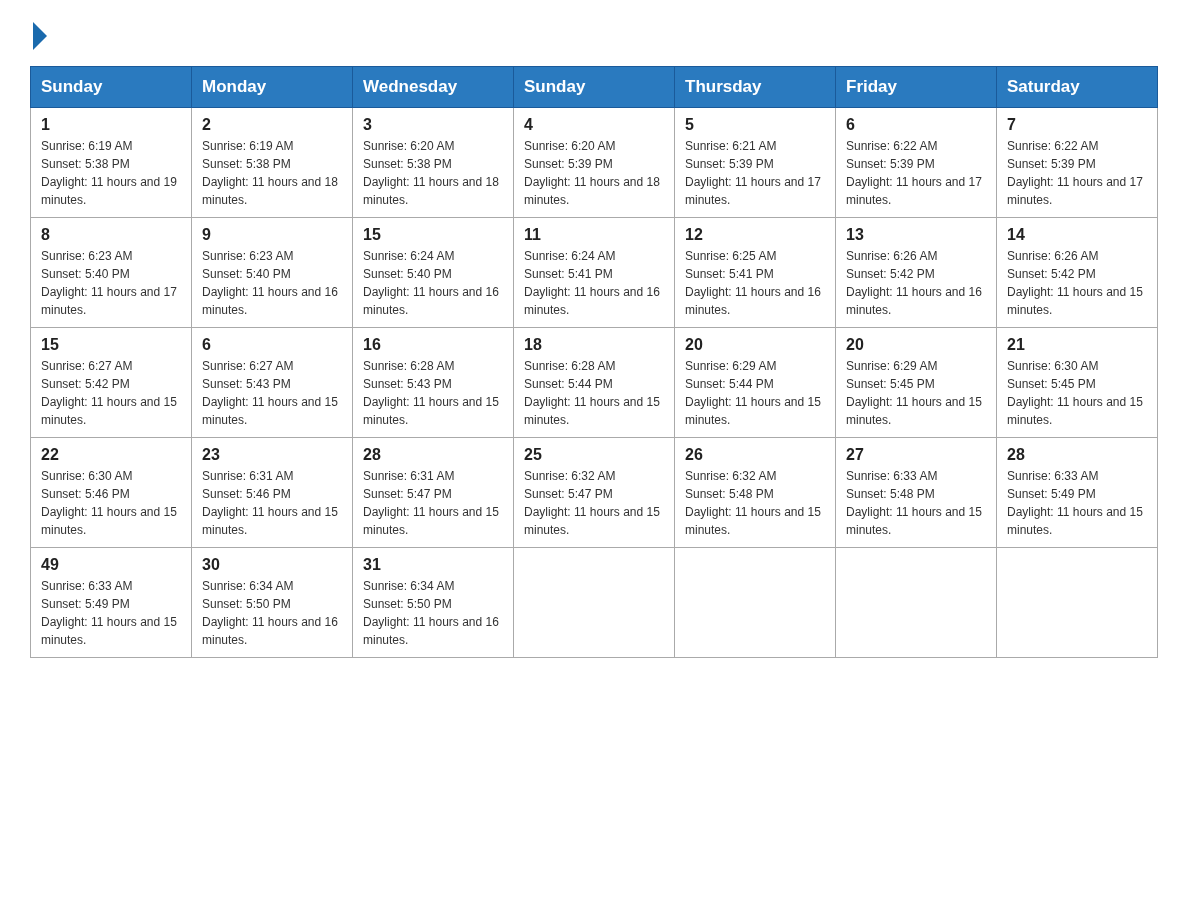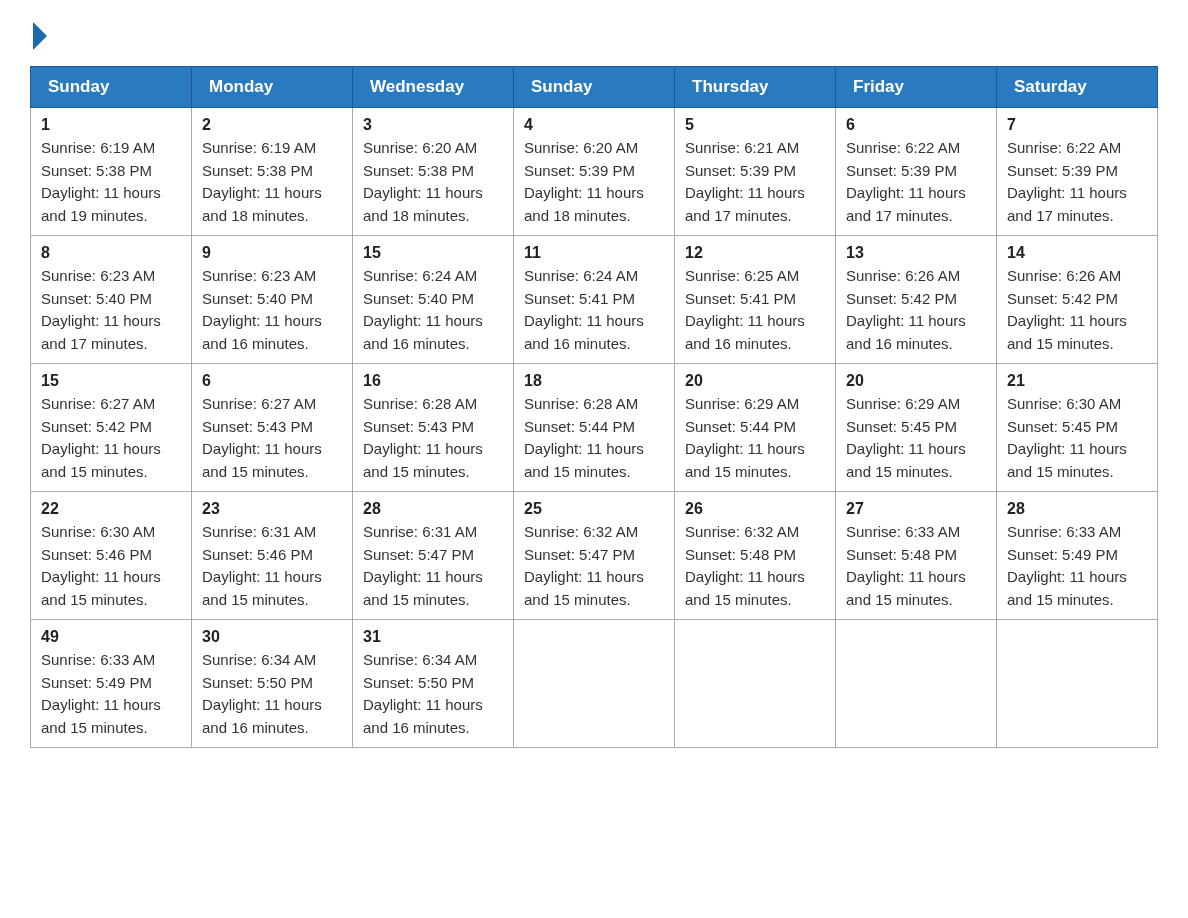--- a/index.html
+++ b/index.html
@@ -71,40 +71,40 @@
     .calendar-table {
       width: 100%;
       border-collapse: collapse;
       border: 1px solid #888;
     }
     .calendar-table th {
       background-color: #2a7abf;
       color: #fff;
       font-size: 17px;
       font-weight: bold;
-      padding: 10px 17px;
+      padding: 10px 10px;
       text-align: left;
       border: 1px solid #1a5a9a;
     }
     .calendar-table td {
       vertical-align: top;
       padding: 8px 10px;
       border: 1px solid #aaa;
       width: 14.28%;
       min-height: 90px;
     }
     .day-number {
       font-size: 16px;
       font-weight: bold;
       color: #222;
       display: block;
       margin-bottom: 3px;
     }
     .day-info {
-      font-size: 15px;
+      font-size: 12px;
       color: #333;
       line-height: 1.5;
     }
     .empty-cell {
       background: #fff;
     }
     .calendar-table tr td {
       background: #fff;
     }
   </style>

